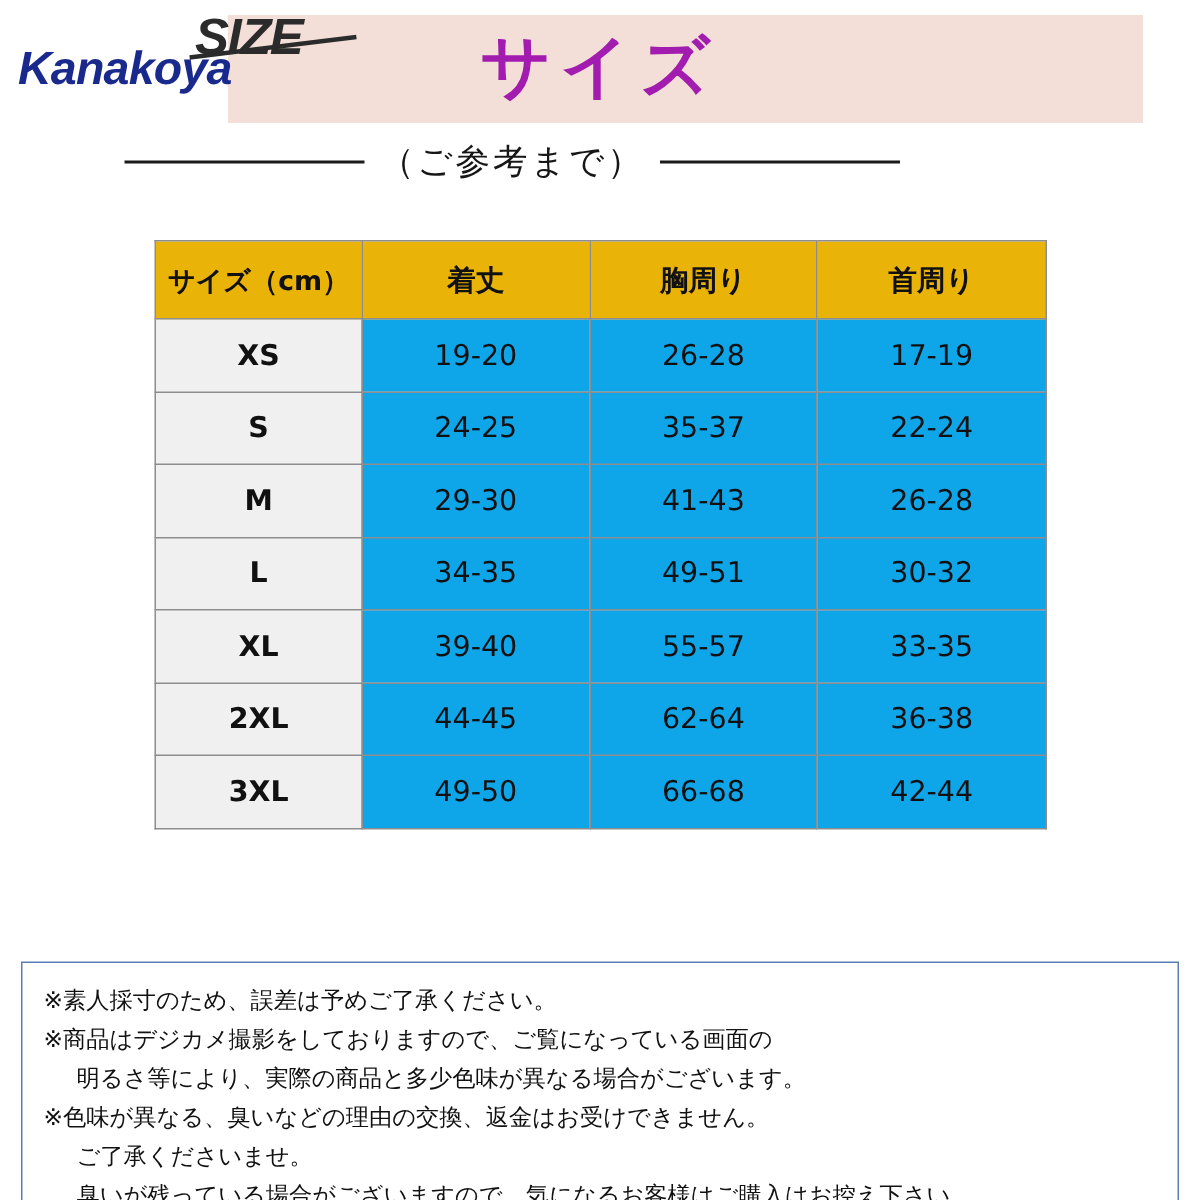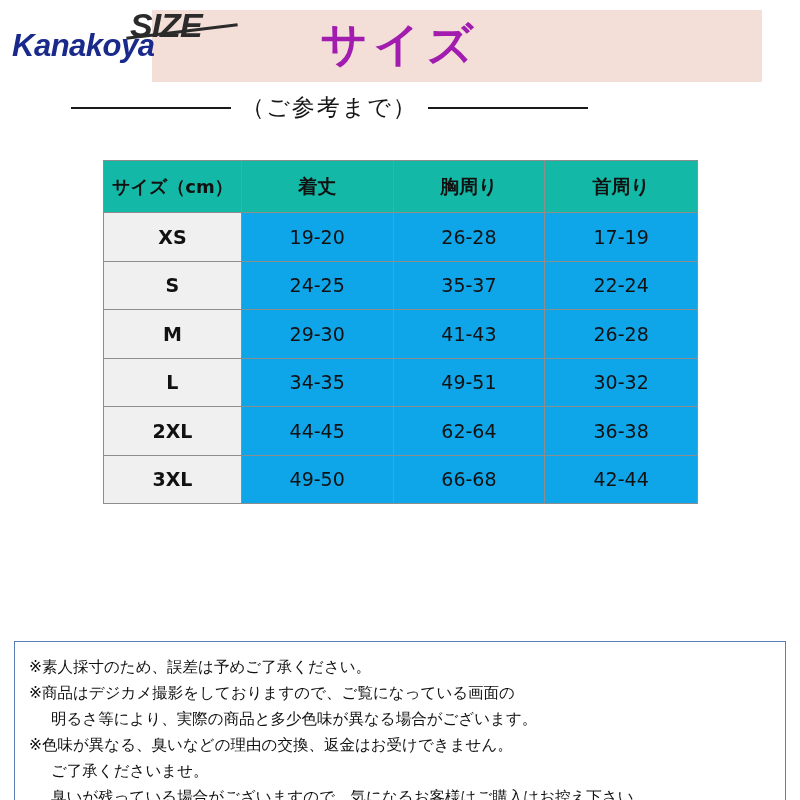--- a/index.html
+++ b/index.html
@@ -71,21 +71,21 @@
     text-align: center;
     font-size: 46px;
     font-weight: bold;
     letter-spacing: 6px;
     color: #a21caf;
     z-index: 3;
     font-family: "DejaVu Sans", sans-serif;
   }
   .subtitle-row {
     position: absolute;
-    left: 0;
+    left: 12px;
     top: 92px;
     width: 659px;
     display: flex;
     align-items: center;
     justify-content: center;
     gap: 10px;
   }
   .rule {
     width: 160px;
     height: 2px;
@@ -114,21 +114,21 @@
   table.size-table th,
   table.size-table td {
     border: 1px solid #8d8d8d;
     text-align: center;
     font-size: 19px;
     color: #111111;
     height: 48.5px;
     padding: 0 4px;
   }
   table.size-table thead th {
-    background: #14b8a6;
+    background: #eab308;
     font-weight: bold;
     font-size: 19px;
     height: 52px;
   }
   table.size-table thead th:first-child {
     font-size: 18px;
   }
   table.size-table tbody td:first-child {
     background: #f0f0f0;
     font-weight: bold;
@@ -209,20 +209,26 @@
         <td>41-43</td>
         <td>26-28</td>
       </tr>
       <tr>
         <td>L</td>
         <td>34-35</td>
         <td>49-51</td>
         <td>30-32</td>
       </tr>
       <tr>
+        <td>XL</td>
+        <td>39-40</td>
+        <td>55-57</td>
+        <td>33-35</td>
+      </tr>
+      <tr>
         <td>2XL</td>
         <td>44-45</td>
         <td>62-64</td>
         <td>36-38</td>
       </tr>
       <tr>
         <td>3XL</td>
         <td>49-50</td>
         <td>66-68</td>
         <td>42-44</td>

